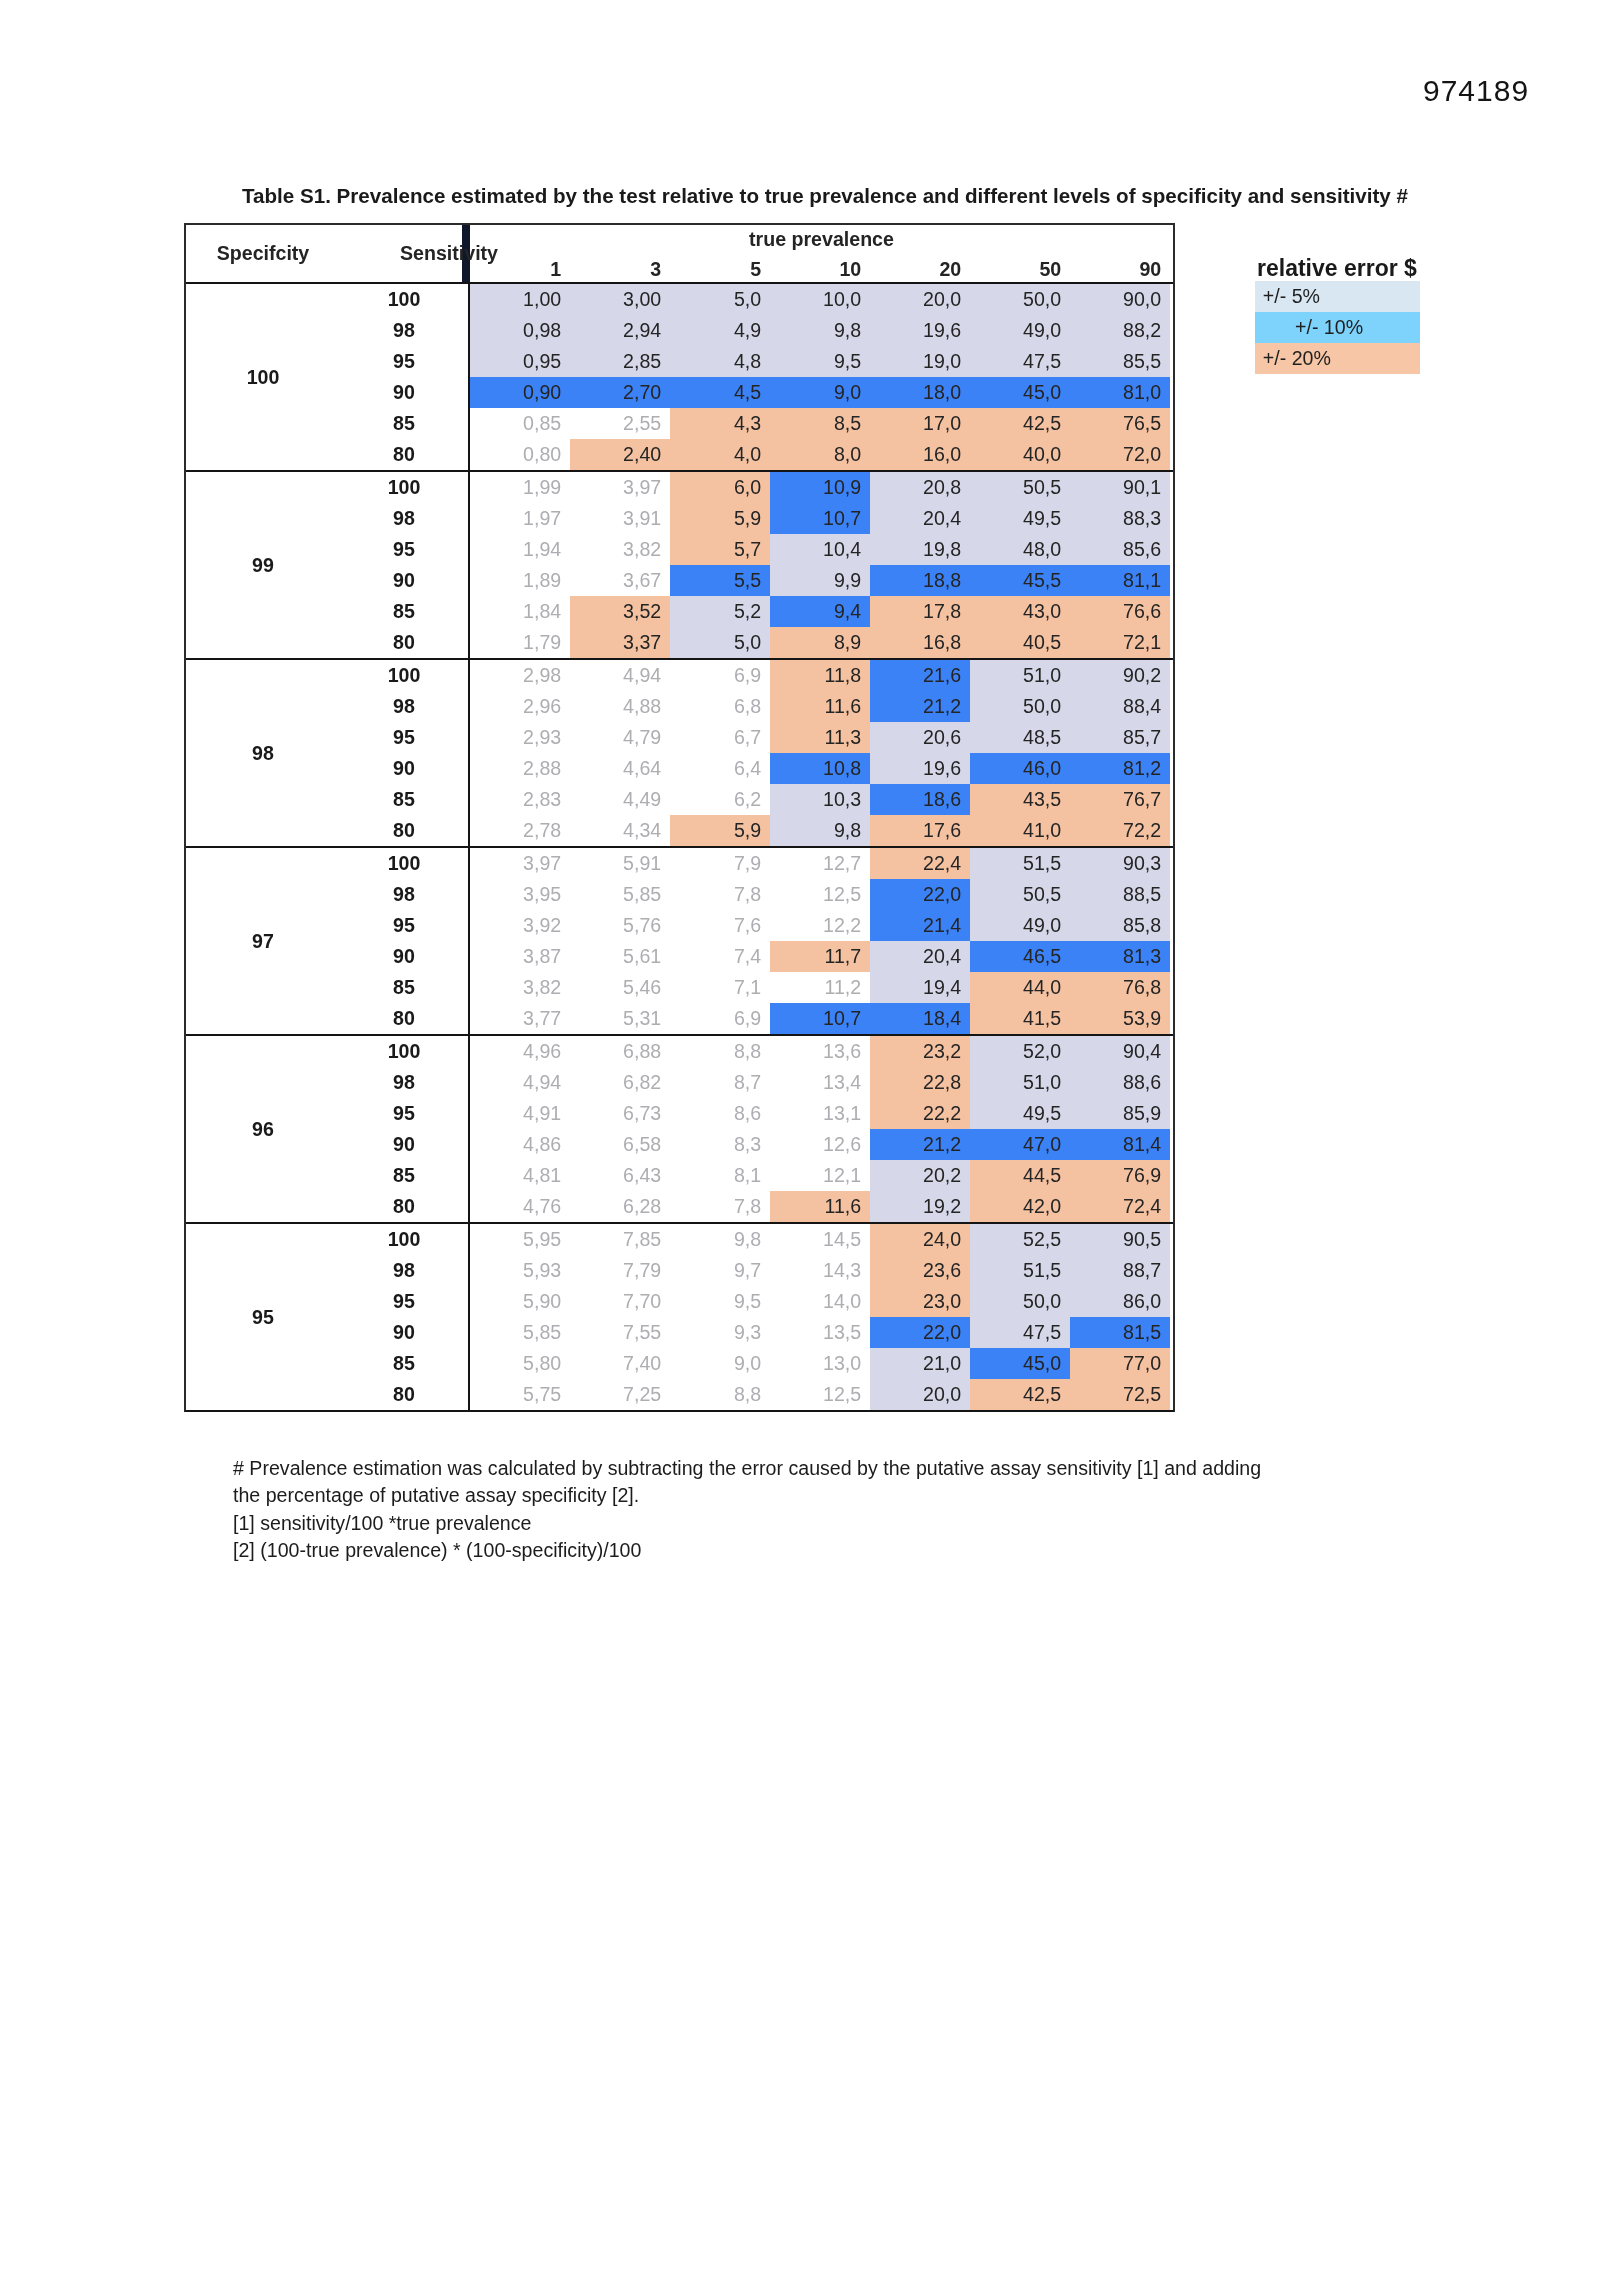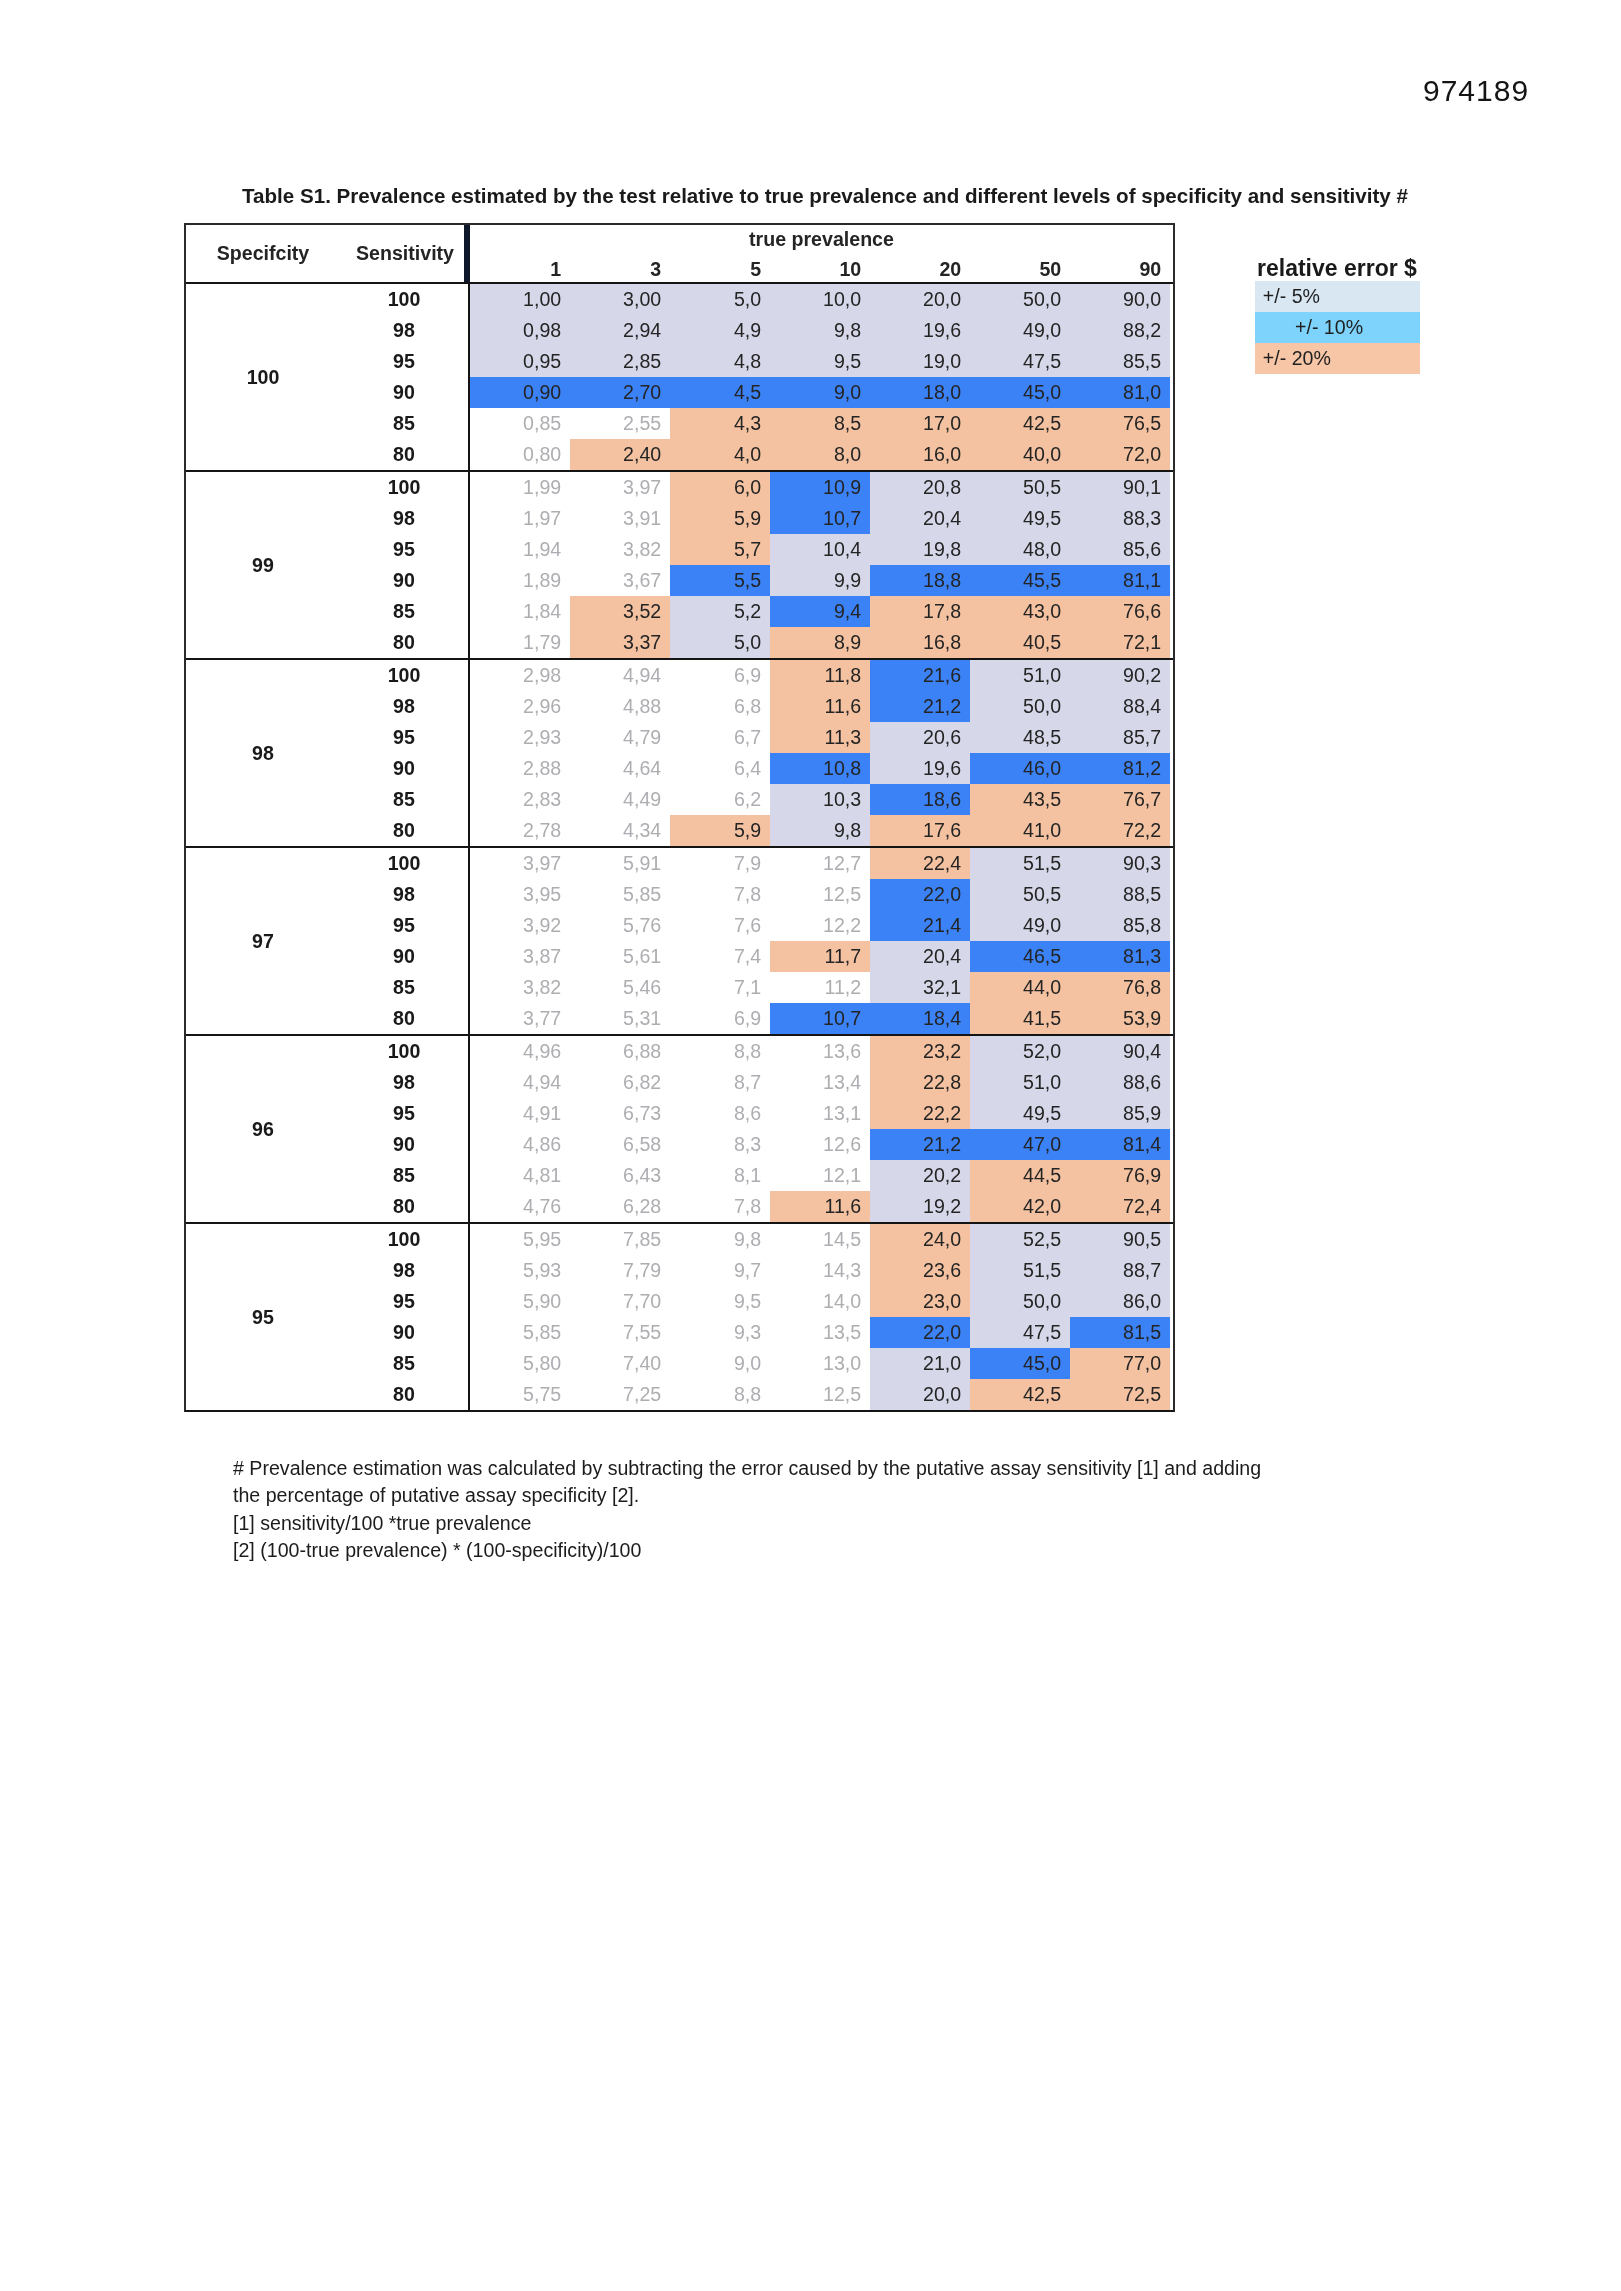--- a/index.html
+++ b/index.html
@@ -12,21 +12,21 @@
   #page-number{left:1423px;top:74px;font-size:30px;color:#141414;letter-spacing:1px;}
   
   #table-title{left:242px;top:184px;font-size:20.6px;font-weight:bold;color:#1a1a1a;}
   
   #prevalence-table{
     left:184px;top:223px;
     border:2px solid #2b2b2b;border-bottom:2.9px solid #141414;
     background:#ffffff;
   }
   #table-header{display:grid;grid-template-columns:284px 703px;height:57px;border-bottom:2.9px solid #141414;}
-  #header-left{display:grid;grid-template-columns:154px 130px;border-right:6px solid #0f172a;align-items:center;}
+  #header-left{display:grid;grid-template-columns:154px 130px;border-right:8px solid #0f172a;align-items:center;gap:44px;}
   #header-left .hlabel{text-align:center;font-weight:bold;font-size:19.6px;}
   #header-right{display:flex;flex-direction:column;justify-content:space-between;}
   #group-header{text-align:center;font-weight:bold;font-size:19.6px;padding-top:3px;}
   #prevalence-numbers{display:grid;grid-template-columns:repeat(7,100px);}
   #prevalence-numbers .pnum{text-align:right;padding-right:8.8px;font-weight:bold;font-size:19.6px;line-height:25.5px;}
   .block{display:grid;grid-template-columns:154px 130px repeat(7,100px);grid-auto-rows:31px;}
   .block + .block{border-top:2.9px solid #141414;}
   .spec-cell{grid-row:1 / span 6;grid-column:1;display:flex;align-items:center;justify-content:center;
     font-weight:bold;font-size:19.6px;color:#1a1a1a;}
   .sens-cell{grid-column:2;border-right:2px solid #141414;text-align:center;line-height:31px;
@@ -256,21 +256,21 @@
         <div class="data-cell c-w">7,4</div>
         <div class="data-cell c-o">11,7</div>
         <div class="data-cell c-b">20,4</div>
         <div class="data-cell c-y">46,5</div>
         <div class="data-cell c-y">81,3</div>
         <div class="sens-cell">85</div>
         <div class="data-cell c-w">3,82</div>
         <div class="data-cell c-w">5,46</div>
         <div class="data-cell c-w">7,1</div>
         <div class="data-cell c-w">11,2</div>
-        <div class="data-cell c-b">32,1</div>
+        <div class="data-cell c-b">19,4</div>
         <div class="data-cell c-o">44,0</div>
         <div class="data-cell c-o">76,8</div>
         <div class="sens-cell">80</div>
         <div class="data-cell c-w">3,77</div>
         <div class="data-cell c-w">5,31</div>
         <div class="data-cell c-w">6,9</div>
         <div class="data-cell c-y">10,7</div>
         <div class="data-cell c-y">18,4</div>
         <div class="data-cell c-o">41,5</div>
         <div class="data-cell c-o">53,9</div>

